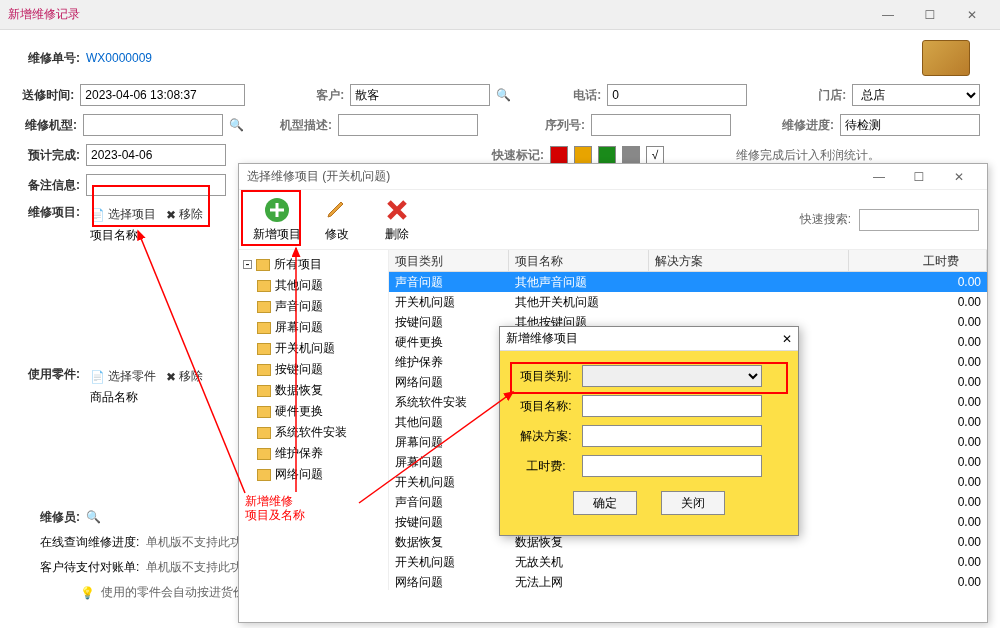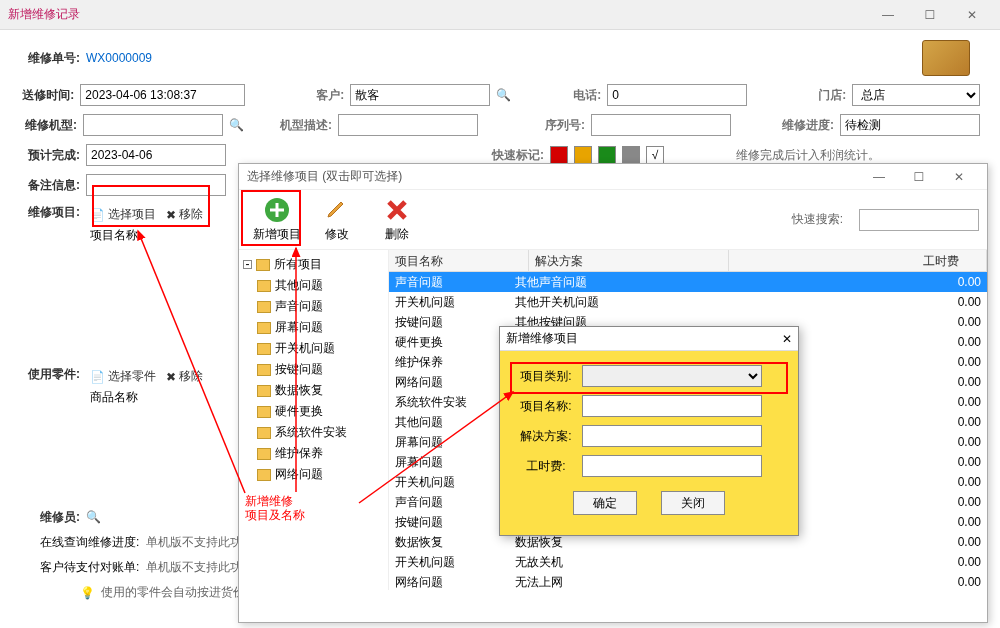--- a/index.html
+++ b/index.html
@@ -21,21 +21,21 @@
 .redbox{border:2px solid red;position:absolute}
 .annot{position:absolute;color:red;font-family:"SimSun";font-size:28px;line-height:1.2;font-weight:normal}
 .arrow{position:absolute;pointer-events:none}
 .dlg{position:absolute;background:#fff;border:1px solid #aaa;box-shadow:2px 2px 8px rgba(0,0,0,.2)}
 .dlgtitle{height:26px;background:#fff;border-bottom:1px solid #eee;display:flex;align-items:center;padding:0 8px;color:#555}
 .dlgtitle .sp{flex:1}
 .toolbar{height:60px;display:flex;align-items:center;padding:4px 8px;gap:0;border-bottom:1px solid #eee}
 .tbtn{width:60px;height:56px;display:flex;flex-direction:column;align-items:center;justify-content:center;gap:2px}
 .tbtn .ic{width:28px;height:28px;display:flex;align-items:center;justify-content:center}
 .tbtn .tl{font-size:12px}
-.qsearch{margin-left:auto;display:flex;align-items:center;gap:16px;color:#666}
+.qsearch{margin-left:auto;display:flex;align-items:center;gap:8px;color:#666}
 .qsearch input{width:120px;height:22px;border:1px solid #aaa}
 .tree{width:150px;border-right:1px solid #eee;padding:4px 4px;overflow:hidden}
 .treeitem{display:flex;align-items:center;gap:4px;padding:2px 0 2px 14px}
 .treeitem.root{padding-left:0}
 .fld{width:14px;height:12px;background:#f5c451;border:1px solid #c49a2e;display:inline-block}
 .grid{flex:1;overflow:hidden}
 .gridhdr{display:flex;background:#f6f6f6;border-bottom:1px solid #ddd;height:22px}
 .gh{padding:3px 6px;border-right:1px solid #ddd;color:#333}
 .gridrow{display:flex;height:20px;align-items:center}
 .gridrow.sel{background:#1e90ff;color:#fff}
@@ -162,21 +162,21 @@
   <div class="row" style="margin-left:60px">
     <span style="color:#f5a623">💡</span>
     <span class="smalltxt">使用的零件会自动按进货价</span>
   </div>
 </div>
 
 <div class="redbox" style="left:92px;top:185px;width:118px;height:42px"></div>
 
 <div class="dlg" style="left:238px;top:163px;width:750px;height:460px">
   <div class="dlgtitle">
-    <span>选择维修项目 (双击即可选择)</span>
+    <span>选择维修项目 (开关机问题)</span>
     <span class="sp"></span>
     <div class="winbtn">—</div>
     <div class="winbtn">☐</div>
     <div class="winbtn">✕</div>
   </div>
   <div class="toolbar">
     <div class="tbtn">
       <div class="ic">
           <svg width="28" height="28">
             <circle cx="14" cy="14" r="12" fill="#3fa83f"></circle>
@@ -251,20 +251,21 @@
             <span>维护保养</span>
           </div>
           <div class="treeitem">
             <span class="fld"></span> 
             <span>网络问题</span>
           </div>
         </div>
     </div>
     <div class="grid">
       <div class="gridhdr">
+        <div class="gh c1">项目类别</div>
         <div class="gh c2">项目名称</div>
         <div class="gh c3">解决方案</div>
         <div class="gh c4" style="text-align:left">工时费</div>
       </div>
       <div id="gridbody">
           <div class="gridrow sel">
             <div class="gc c1">声音问题</div>
             <div class="gc c2">其他声音问题</div>
             <div class="gc c3"></div>
             <div class="gc c4">0.00</div>

